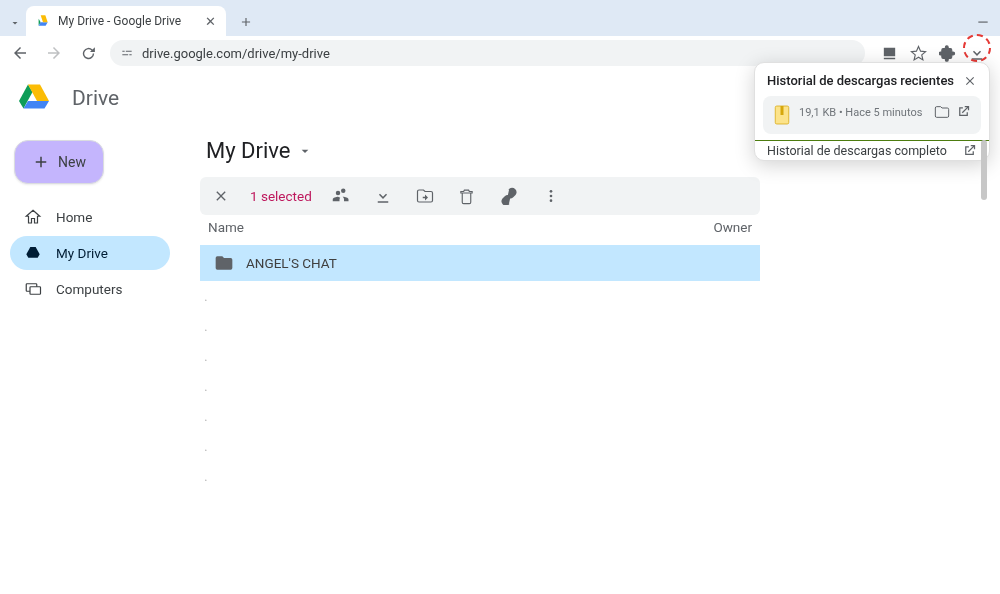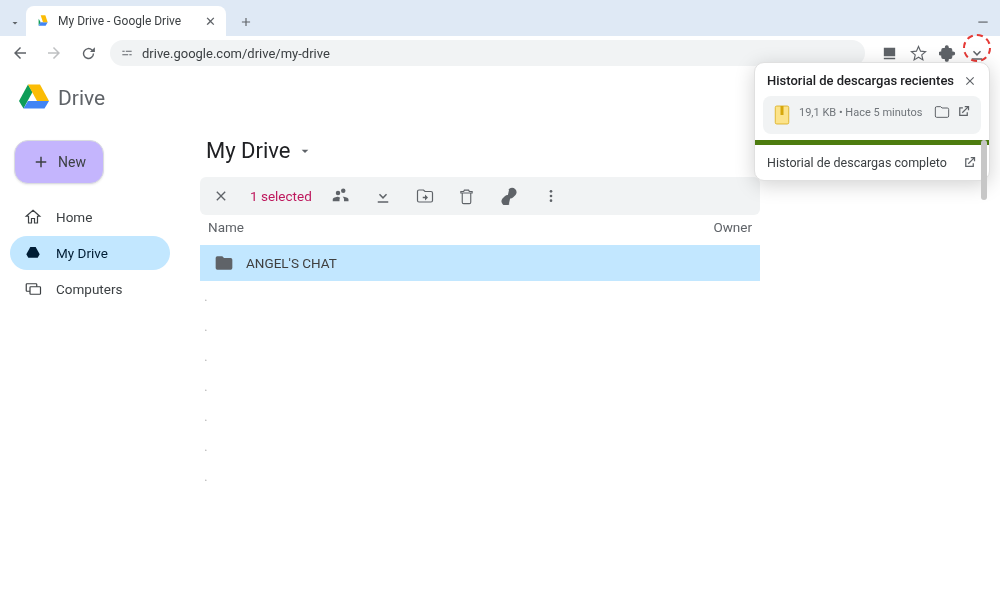--- a/index.html
+++ b/index.html
@@ -20,21 +20,21 @@
     .nav-icon { width: 24px; height: 24px; display:flex; align-items:center; justify-content:center; color:#5f6368;}
     .addr-pill { flex: 1; height: 26px; background: #f1f3f4; border-radius: 14px; display: flex; align-items: center; padding: 0 10px; gap: 8px; font-size: 13px; color: #3c4043; margin-right: 6px; max-width: 760px;}
     .addr-icons { display:flex; align-items:center; gap:12px; color:#5f6368; margin-right: 6px;}
 
     .download-highlight { position: absolute; right: 9px; top: 34px; width: 28px; height: 28px; border: 2px dashed #e53935; border-radius: 50%; pointer-events: none; }
 
     
     .drive-app { position: absolute; top: 70px; left: 0; right: 0; bottom: 0; display: flex; flex-direction: column; background:#fff;}
 
     .drive-header { height: 56px; display: flex; align-items: center; padding: 0 16px; gap: 8px;}
-    .drive-logo { display: flex; align-items: center; gap: 6px; }
+    .drive-logo { display: flex; align-items: center; gap: 20px; }
     .drive-logo-text { font-size: 21px; color: #5f6368; }
     .drive-search { margin-left: 110px; flex: 0 0 auto; width: 560px; height: 44px; background: #eef3fa; border-radius: 22px; display: flex; align-items: center; padding: 0 16px; gap: 12px; color: #5f6368; font-size: 15px; }
 
     .drive-body { flex: 1; display: flex; }
 
     .sidebar { width: 180px; padding: 8px 10px; }
     .new-btn { background: #c4b5fd; border: 1px solid #dadce0; border-radius: 14px; height: 44px; width: 90px; display: flex; align-items: center; justify-content: center; gap: 8px; font-size: 14px; color: #3c4043; box-shadow: 0 1px 2px rgba(0,0,0,.08); margin: 6px 0 16px 4px; cursor: pointer; }
     .side-item { height: 34px; border-radius: 18px; display: flex; align-items: center; padding: 0 14px; gap: 14px; font-size: 13.5px; color: #3c4043; cursor: pointer; margin-bottom: 2px;}
     .side-item.active { background: #c2e7ff; color: #001d35; }
     .side-icon { width: 18px; height: 18px; display:flex; align-items:center; justify-content:center; }
@@ -51,21 +51,21 @@
     
     .dl-popover { position: absolute; top: 62px; right: 10px; width: 236px; background: #fff; border-radius: 10px; box-shadow: 0 4px 20px rgba(0,0,0,.18); border: 1px solid #e0e0e0; display: flex; flex-direction: column; }
     .dl-head { display: flex; align-items: center; justify-content: space-between; padding: 10px 12px 8px; font-size: 13px; color: #202124; font-weight: 500;}
     .dl-item { background: #f1f3f4; border-radius: 8px; margin: 0 8px 6px; padding: 8px 10px; display: flex; gap: 8px; font-size: 12px; color: #3c4043;}
     .dl-item .meta { flex: 1; min-width: 0;}
     .dl-item .name { font-size: 12px; line-height: 1.25; word-break: break-all; color:#3c4043;}
     .dl-item .sub { font-size: 11px; color: #70757a; margin-top: 2px;}
     .dl-item .item-icons { display:flex; flex-direction: row; gap: 6px; color:#5f6368;}
     .dl-body { flex: 1; height: 300px; position: relative;}
     .dl-body .scroll-ind { position:absolute; right:2px; top:0; width:6px; height:60px; background:#c7c7c7; border-radius:3px;}
-    .dl-foot { border-top: 5px solid #4d7c0f; padding: 10px 12px; display: flex; align-items: center; justify-content: space-between; font-size: 12.5px; color: #3c4043;}
+    .dl-foot { border-top: 1px solid #4d7c0f; padding: 2px 12px; display: flex; align-items: center; justify-content: space-between; font-size: 12.5px; color: #3c4043;}
 
     svg { display:block; }
   </style>
 </head>
 <body>
 
 <div class="chrome-top">
   <div class="tab-dropdown">
     <svg width="12" height="12" viewBox="0 0 24 24">
         <path fill="currentColor" d="M7 10l5 5 5-5z"></path>

